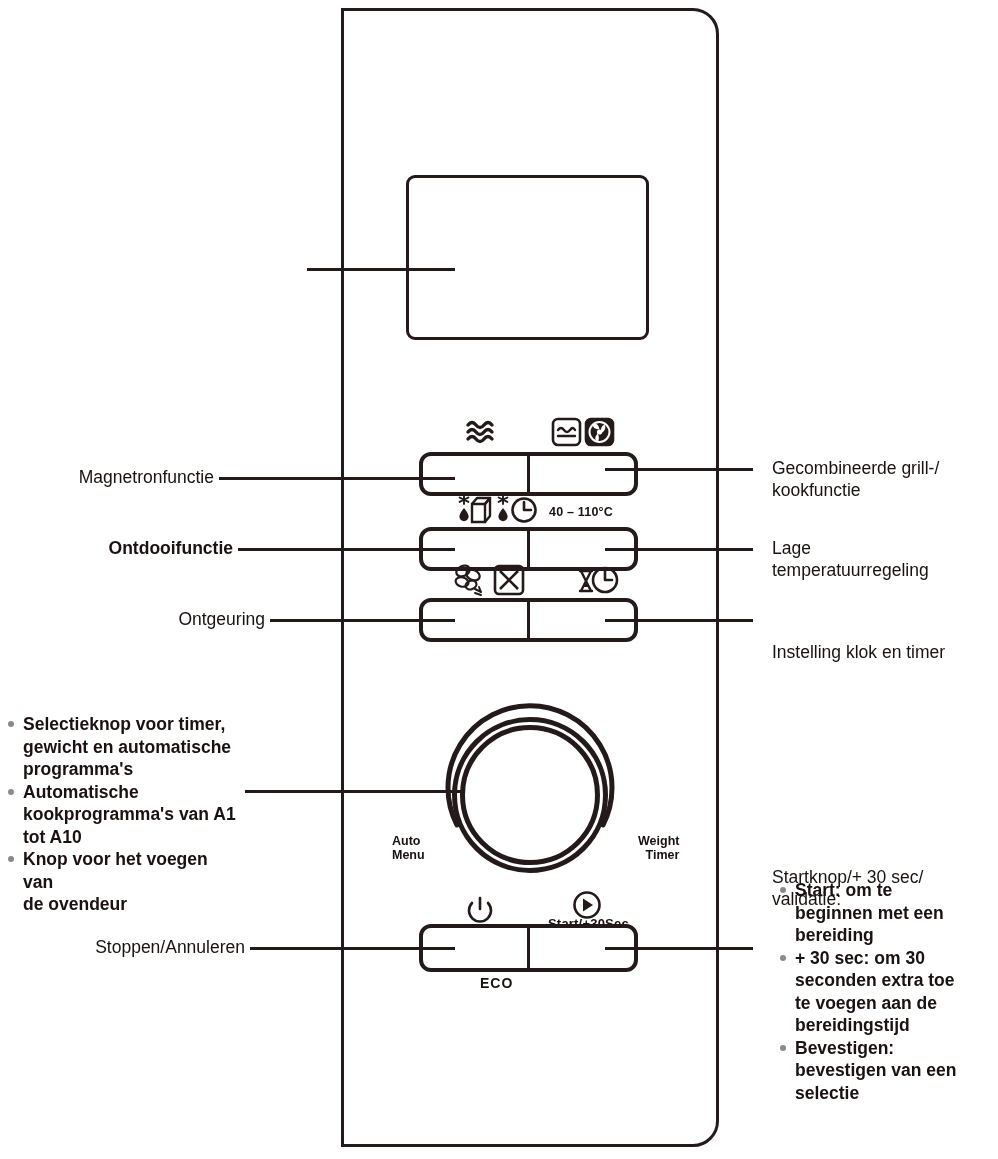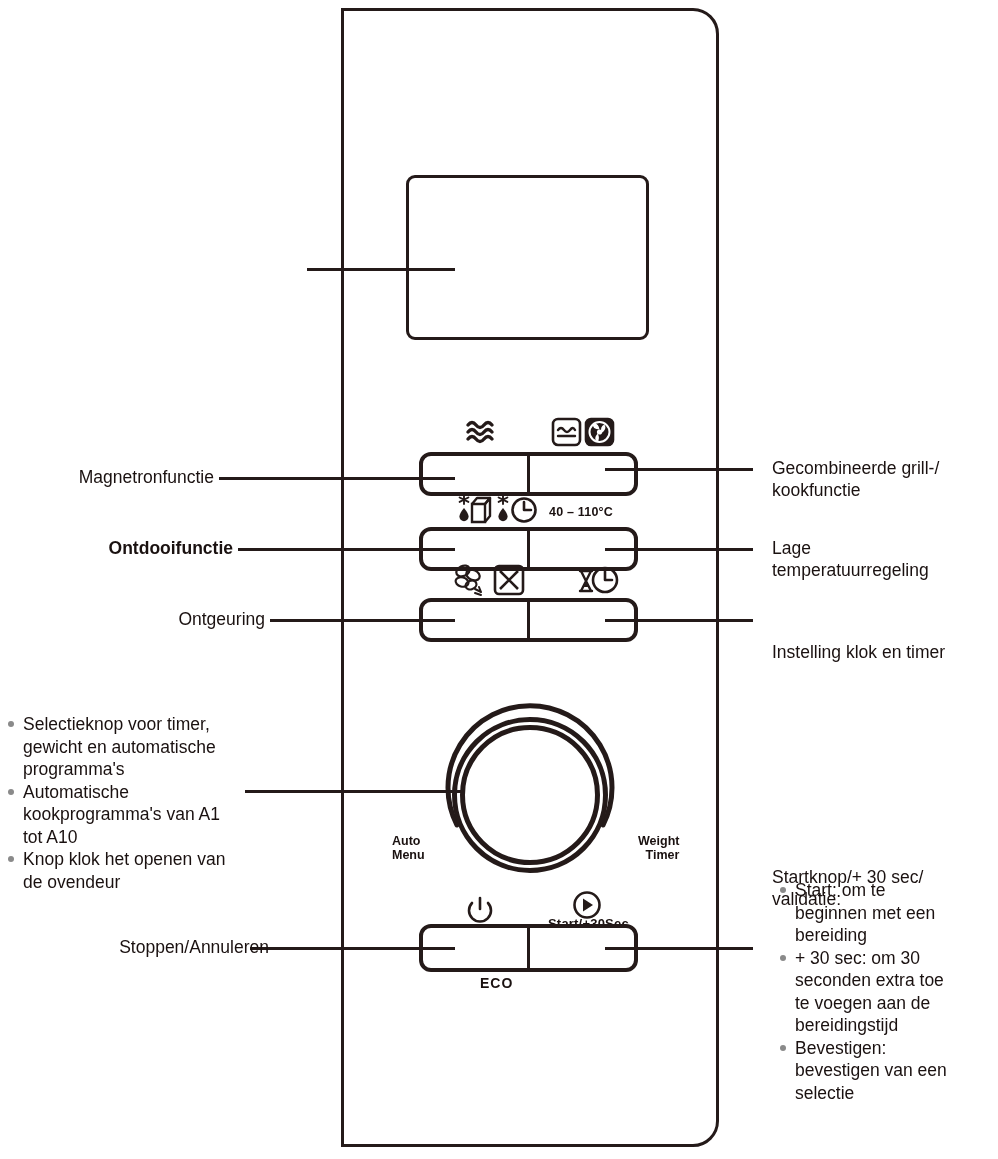--- a/index.html
+++ b/index.html
@@ -58,21 +58,21 @@
     font-size:17.5px;
     line-height:22px;
     color:#1a1110;
     white-space:pre-line;
   }
   .lbl.right{text-align:left;}
   .lbl.leftal{text-align:right;}
 
   
   .blist{position:absolute;font-size:17.5px;line-height:22.5px;color:#1a1110;}
-  .blist .bi{display:flex;align-items:flex-start;margin-bottom:0px;}
+  .blist .bi{display:flex;align-items:flex-start;margin-bottom:0px;font-weight:bold;}
   .blist .dot{
     flex:0 0 auto;width:6px;height:6px;border-radius:50%;
     background:#8a8a8a;margin-top:8px;margin-right:9px;
   }
   .blist .btxt{flex:1;white-space:pre-line;}
 
   
   .dialwrap{position:absolute;left:435px;top:700px;width:190px;height:190px;}
   .dialouter{
     position:absolute;left:17px;top:17px;width:156px;height:156px;
@@ -252,38 +252,38 @@
   <div class="lead" style="left:605px;top:619px;width:148px;"></div>
   <div class="lead" style="left:605px;top:947px;width:148px;"></div>
 
 
   <div class="lbl leftal" style="left:0px;top:466px;width:214px;">Magnetronfunctie</div>
 
   <div class="lbl leftal" style="left:0px;top:537px;width:233px;font-weight:bold;">Ontdooifunctie</div>
 
   <div class="lbl leftal" style="left:0px;top:608px;width:265px;">Ontgeuring</div>
 
-  <div class="lbl leftal" style="left:0px;top:936px;width:245px;padding-left:24px;">Stoppen/Annuleren</div>
+  <div class="lbl leftal" style="left:0px;top:936px;width:245px;">Stoppen/Annuleren</div>
 
   <div class="blist" style="left:8px;top:713px;width:232px;">
     <div class="bi">
       <span class="dot"></span>
       <span class="btxt">Selectieknop voor timer,
 gewicht en automatische
 programma's</span>
     </div>
     <div class="bi">
       <span class="dot"></span>
       <span class="btxt">Automatische
 kookprogramma's van A1
 tot A10</span>
     </div>
     <div class="bi">
       <span class="dot"></span>
-      <span class="btxt">Knop klok het openen van
+      <span class="btxt">Knop voor het voegen van
 de ovendeur</span>
     </div>
   </div>
 
   <div class="lbl right" style="left:772px;top:457px;width:226px;">Gecombineerde grill-/
 kookfunctie</div>
 
   <div class="lbl right" style="left:772px;top:537px;width:226px;">Lage
 temperatuurregeling</div>
 

